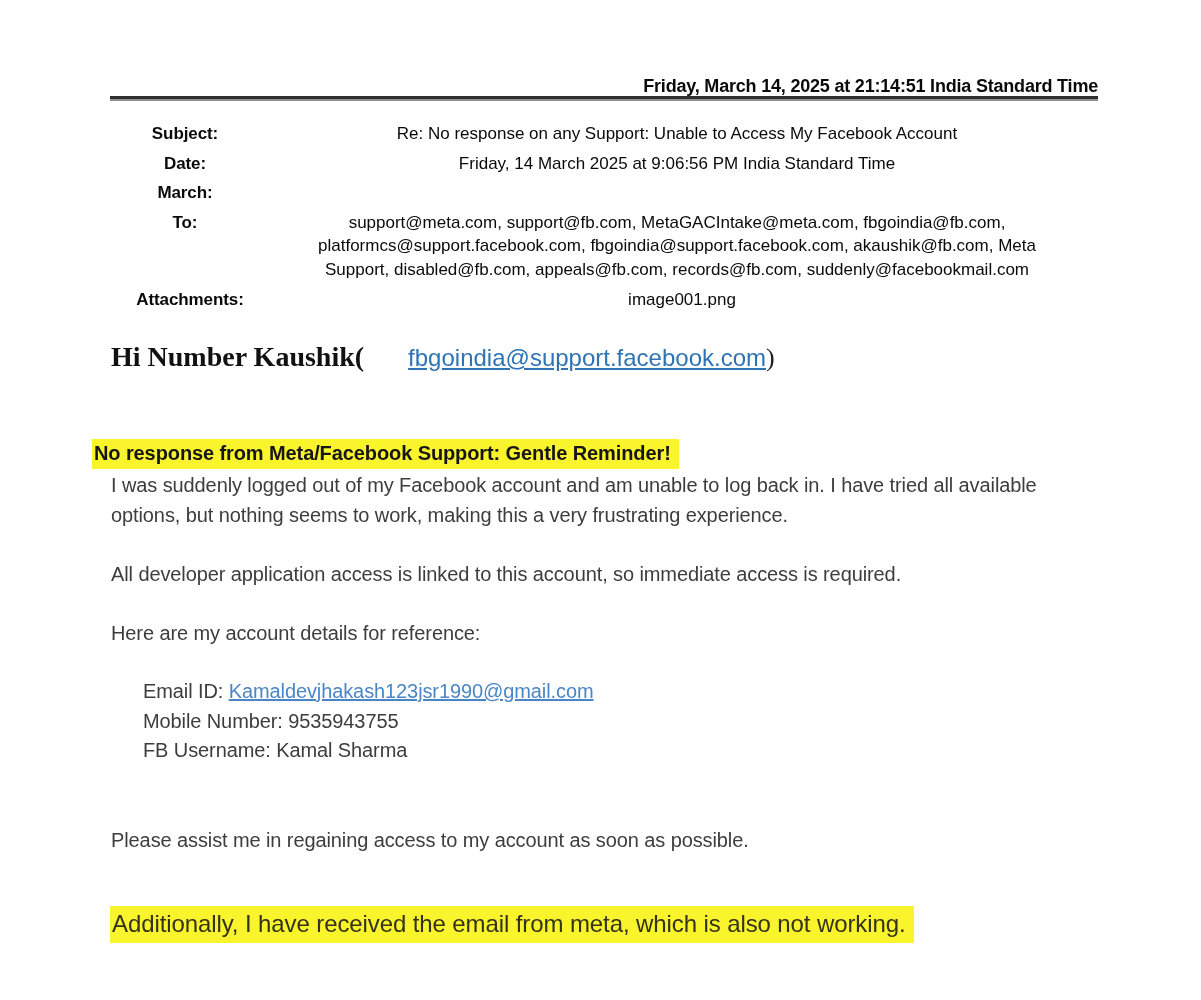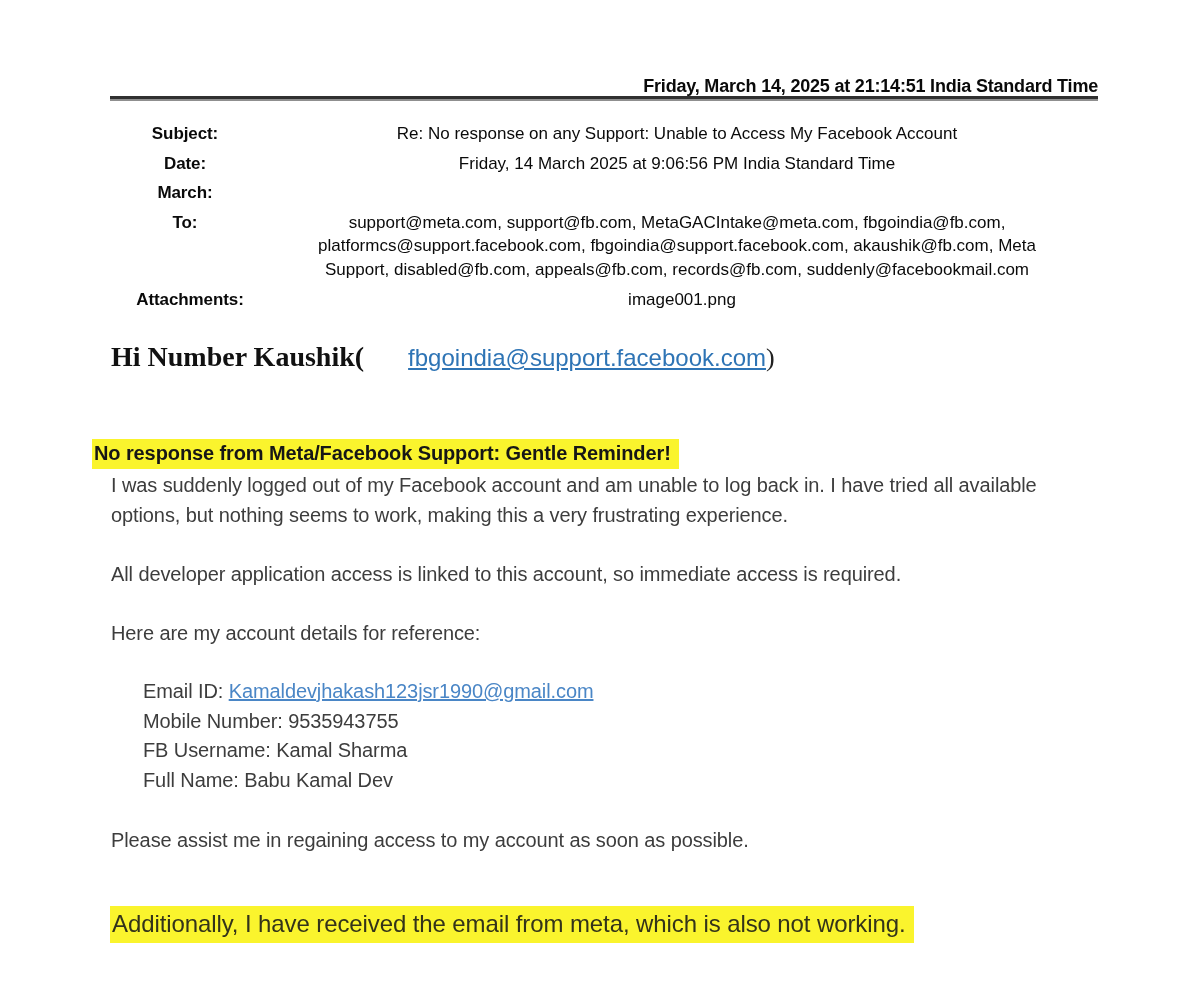--- a/index.html
+++ b/index.html
@@ -116,18 +116,17 @@
 <div class="body-par par-1">I was suddenly logged out of my Facebook account and am unable to log back in. I have tried all available options, but nothing seems to work, making this a very frustrating experience.</div>
 
 <div class="body-par par-2">All developer application access is linked to this account, so immediate access is required.</div>
 
 <div class="body-par par-3">Here are my account details for reference:</div>
 
 <div class="details">
   <div><span>Email ID: </span><span class="email-link">Kamaldevjhakash123jsr1990@gmail.com</span></div>
   <div>Mobile Number: 9535943755</div>
   <div>FB Username: Kamal Sharma</div>
-  <div>Full Name: Babu Kamal Dev</div>
 </div>
 
 <div class="body-par par-4">Please assist me in regaining access to my account as soon as possible.</div>
 
 <div class="hl-footer">Additionally, I have received the email from meta, which is also not working.</div>
 
 </body></html>

